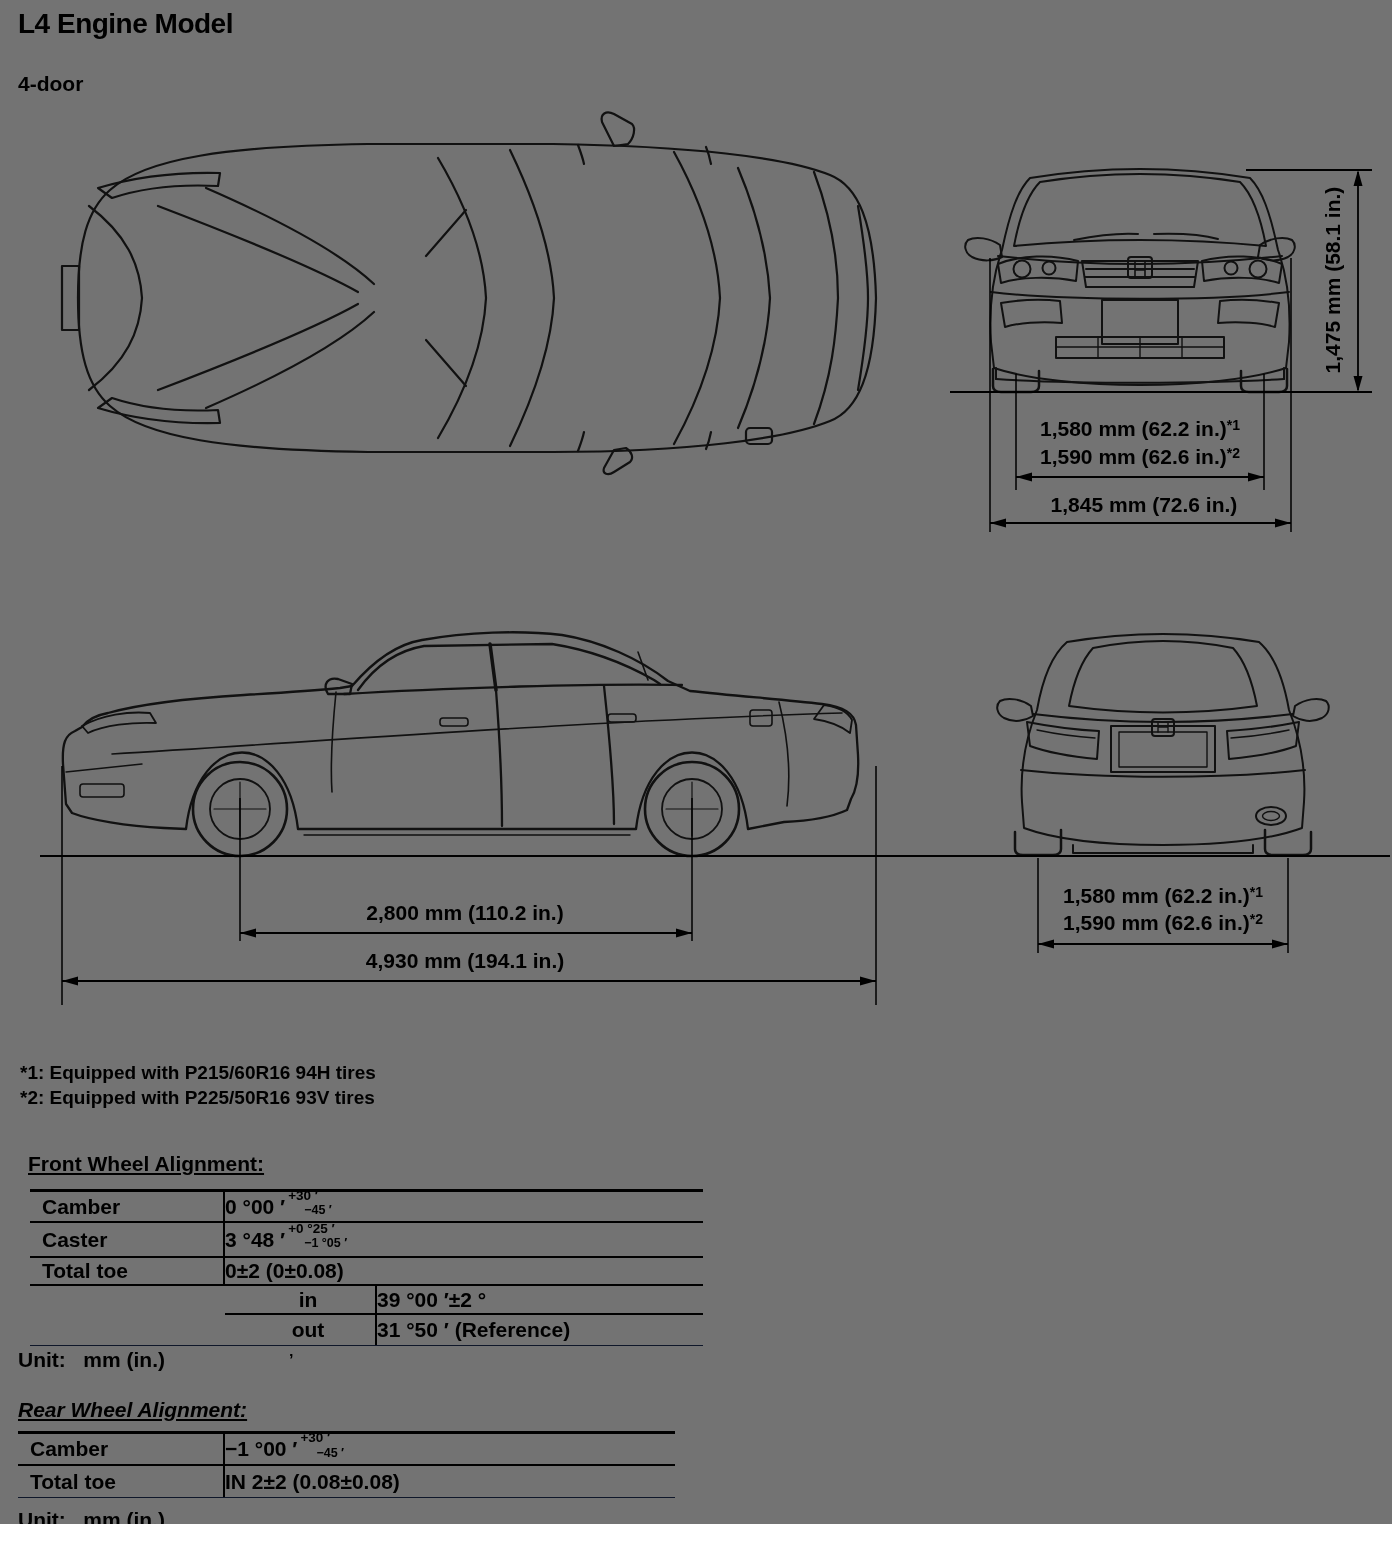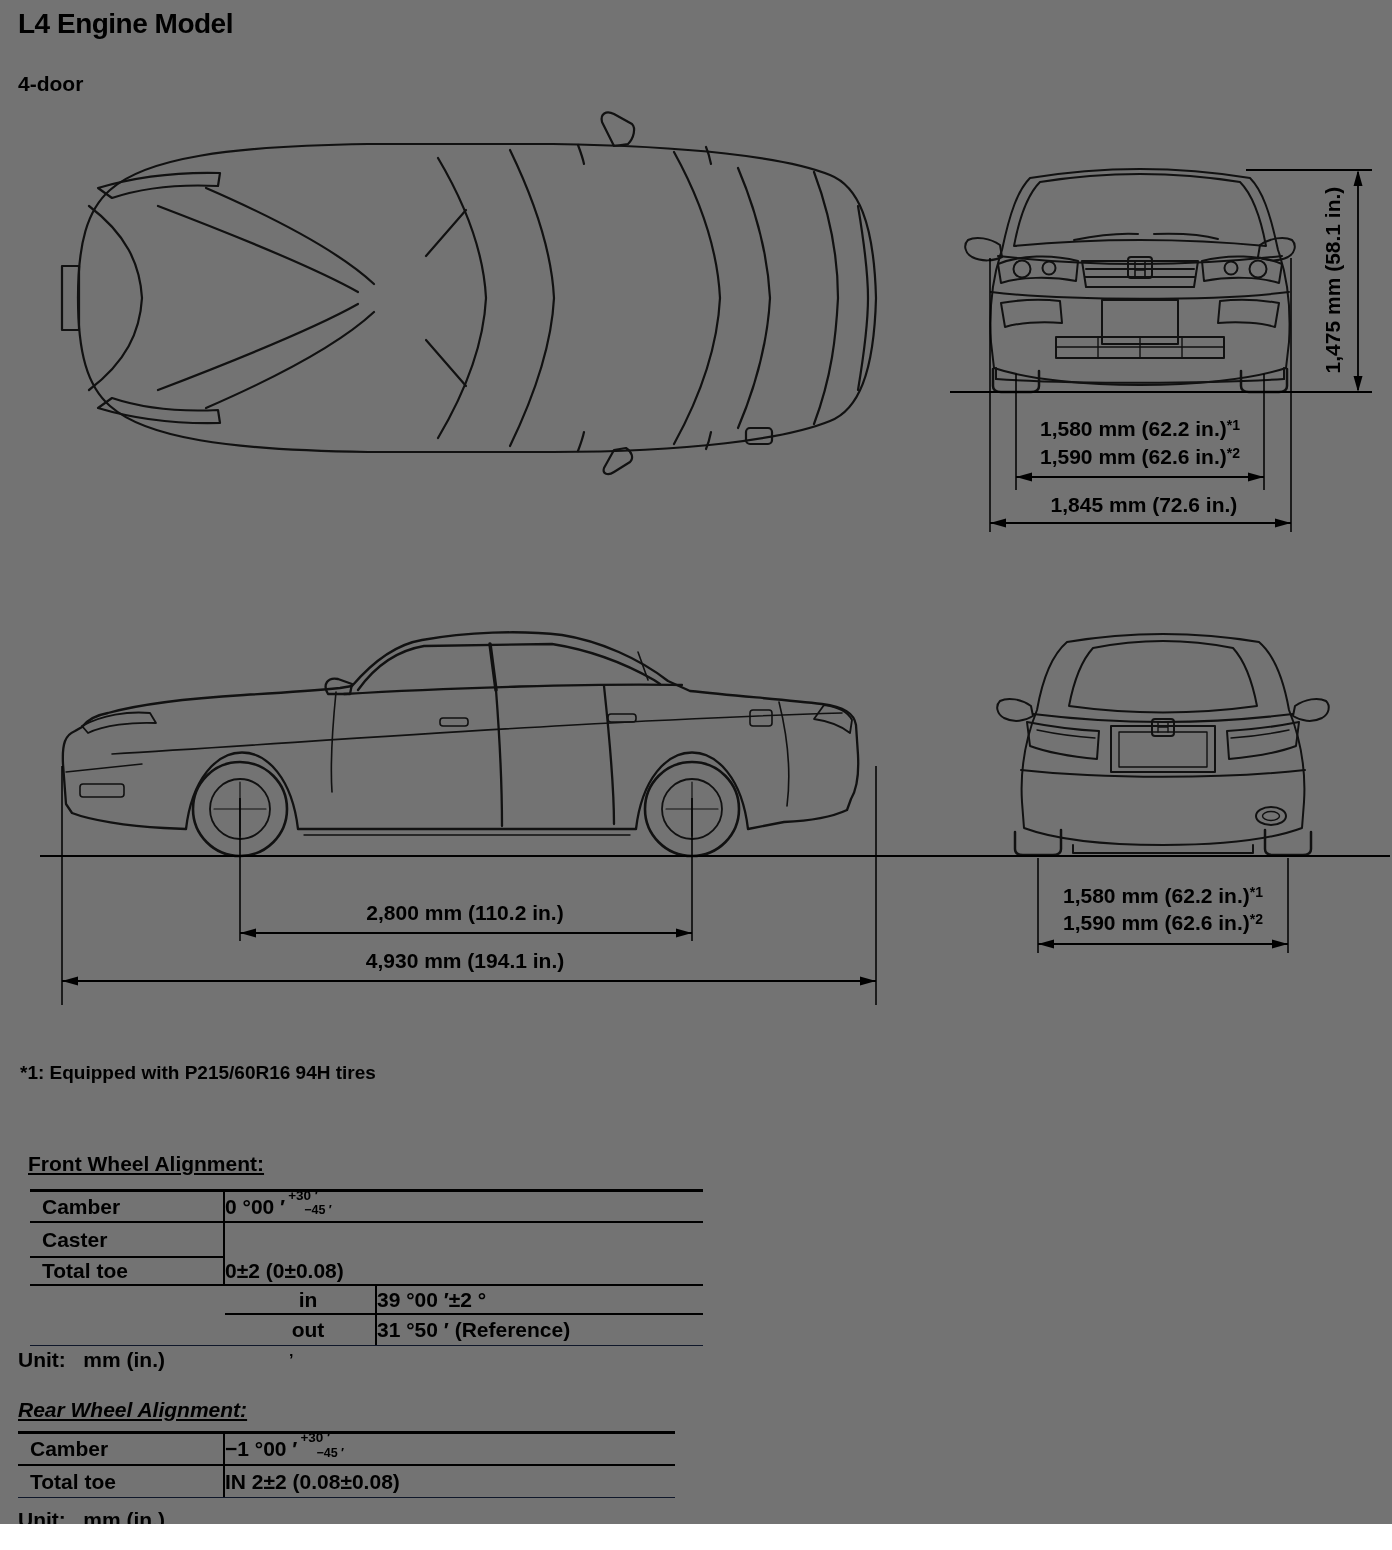--- a/index.html
+++ b/index.html
@@ -208,33 +208,41 @@
     <span>4,930 mm (194.1 in.)</span>
   </div>
   <div class="abs dim" style="left:1013px;top:884px;width:300px;">
     <span>1,580 mm (62.2 in.)</span><span class="dimref">*1</span>
   </div>
   <div class="abs dim" style="left:1013px;top:911px;width:300px;">
     <span>1,590 mm (62.6 in.)</span><span class="dimref">*2</span>
   </div>
 
   <div class="abs notes" style="left:20px;top:1060px;">*1: Equipped with P215/60R16 94H tires</div>
+  <div class="abs notes" style="left:20px;top:1085px;">*2: Equipped with P225/50R16 93V tires</div>
 
   <div class="abs thead" style="left:28px;top:1152px;text-decoration:underline;">Front Wheel Alignment:</div>
 
   <div class="tbl" style="left:30px;top:1189px;width:673px;grid-template-columns:195px 152px 326px;grid-template-rows:31px 35px 28px 29px 30px;">
     <div class="cell lab br bb" style="grid-row:1;grid-column:1;">Camber</div>
     <div class="cell val bb" style="grid-row:1;grid-column:2 / 4;">
       <span>0 °00 ′</span>
         <span class="tols">
           <i class="tsup">+30 ′</i>
           <i class="tsub">−45 ′</i>
         </span>
     </div>
     <div class="cell lab br bb" style="grid-row:2;grid-column:1;">Caster</div>
+    <div class="cell val bb" style="grid-row:2;grid-column:2 / 4;">
+      <span>3 °48 ′</span>
+        <span class="tols">
+          <i class="tsup">+0 °25 ′</i>
+          <i class="tsub">−1 °05 ′</i>
+        </span>
+    </div>
     <div class="cell lab br bb" style="grid-row:3;grid-column:1;">Total toe</div>
     <div class="cell val bb" style="grid-row:3;grid-column:2 / 4;">0±2 (0±0.08)</div>
     <div class="cell ctr br bb" style="grid-row:4;grid-column:2;">in</div>
     <div class="cell val bb" style="grid-row:4;grid-column:3;">39 °00 ′±2 °</div>
     <div class="cell ctr br" style="grid-row:5;grid-column:2;">out</div>
     <div class="cell val" style="grid-row:5;grid-column:3;">31 °50 ′ (Reference)</div>
   </div>
 
   <div class="abs unit-line" style="left:18px;top:1348px;">Unit:   mm (in.)</div>
   <div class="abs stray" style="left:289px;top:1352px;">’</div>

